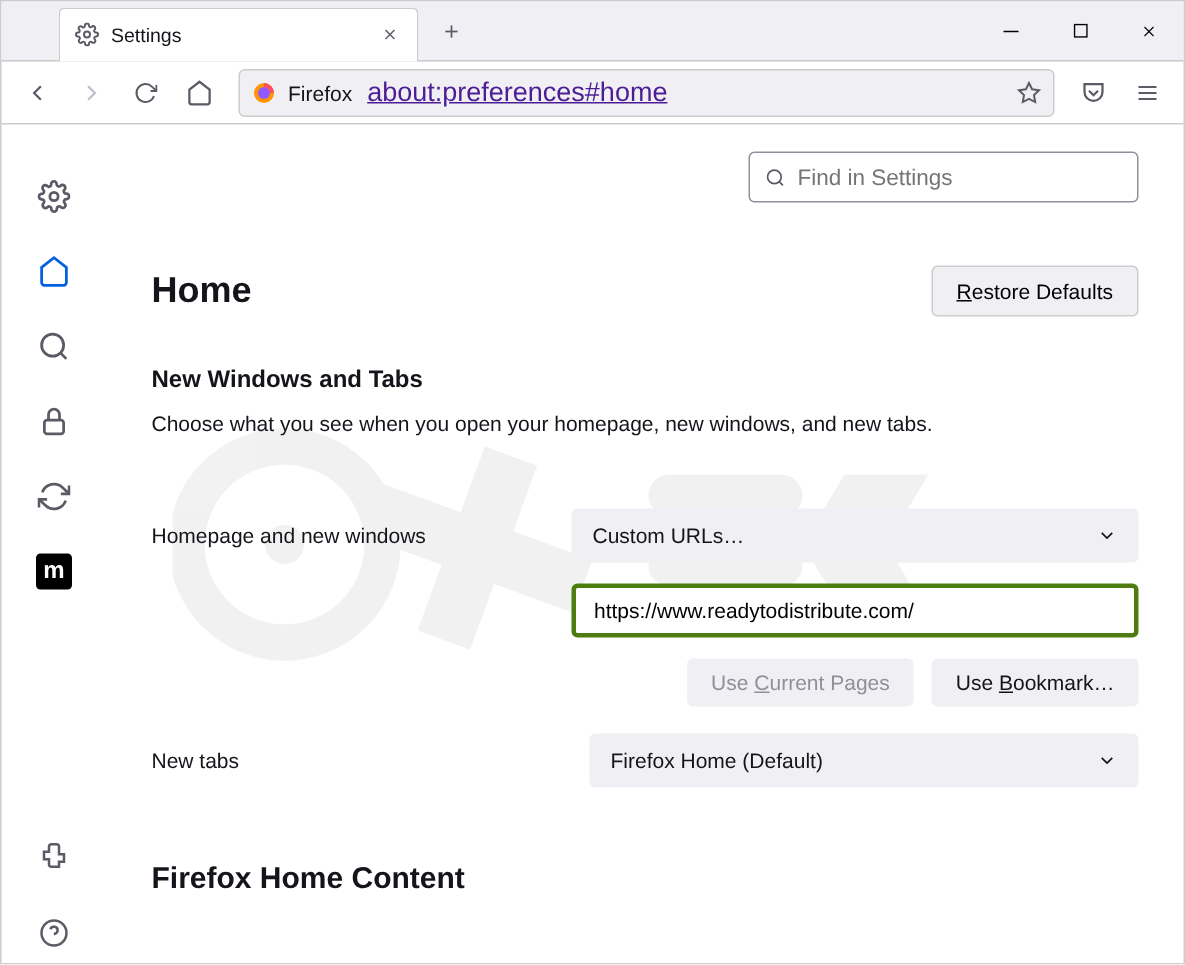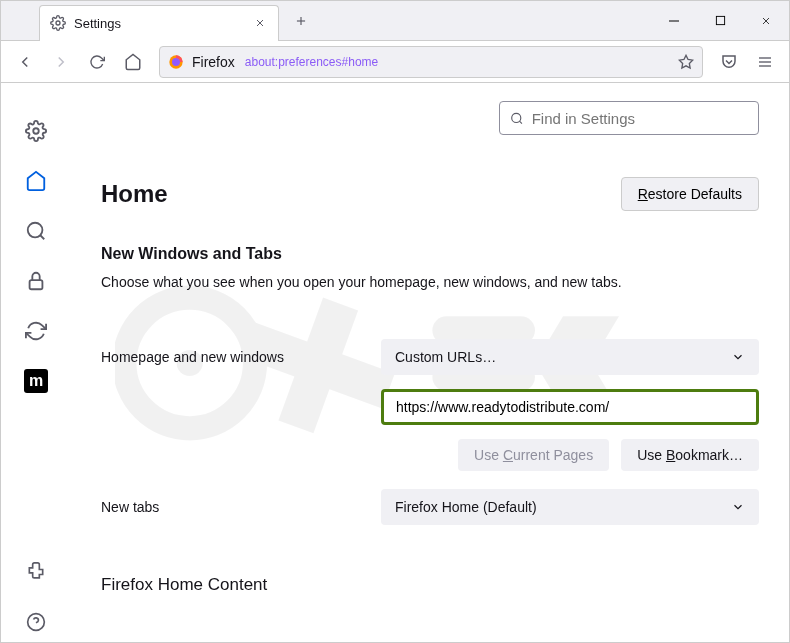--- a/index.html
+++ b/index.html
@@ -17,21 +17,21 @@
 .win-controls { margin-left: auto; display:flex; }
 .win-btn { width: 46px; height: 40px; display:flex; align-items:center; justify-content:center; color:#000; cursor:pointer; }
 
 
 .toolbar { height: 42px; display:flex; align-items:center; padding: 0 8px; gap:4px; border-bottom: 1px solid #ccc; }
 .tb-btn { width: 32px; height: 32px; display:flex; align-items:center; justify-content:center; border-radius:4px; color:#5b5b66; cursor:pointer; }
 .tb-btn.disabled { color:#bfbfc9; cursor:default; }
 .urlbar { flex:1; display:flex; align-items:center; border:1px solid #ccc; border-radius:4px; height: 32px; padding: 10px 8px; margin: 0 6px; background:#f0f0f4; }
 .urlbar .ff-icon { width: 16px; height: 16px; }
 .urlbar .url-label { font-size: 14px; color:#15141a; margin-left:8px; }
-.urlbar .url-text { font-size: 12px; color:#8b5cf6; margin-left:10px; flex:1; }
+.urlbar .url-text { font-size: 18px; color:#4c1d95; margin-left:10px; flex:1;text-decoration:underline; }
 .urlbar .star { cursor:pointer; color:#5b5b66; }
 
 
 .content { flex:1; display:flex; overflow:hidden; position:relative; }
 
 
 .watermark { position:absolute; inset:0; pointer-events:none; z-index:0; display:flex; align-items:center; justify-content:center; opacity:0.05; }
 .watermark svg { width: 560px; }
 
 
@@ -58,21 +58,21 @@
 .select { flex:1; height: 36px; background:#f0f0f4; border-radius:4px; display:flex; align-items:center; padding:0 14px; justify-content:space-between; cursor:pointer; font-size:14px; color:#15141a; }
 
 .url-input-row { display:flex; margin-top: 14px; }
 .url-input-row .spacer { width: 280px; }
 .url-input { flex:1; height: 36px; border:3px solid #4d7c0f; border-radius:4px; padding:0 12px; font-size:14px; outline:none; }
 
 .btn-row { display:flex; margin-top: 14px; gap:12px; justify-content:flex-end; }
 .btn { padding: 8px 16px; border:none; background:#f0f0f4; border-radius:4px; font-size:14px; cursor:pointer; color:#15141a; }
 .btn.disabled { color:#8f8f9d; cursor:default;margin-left:16px; }
 
-.h2b { font-size: 17px; font-weight:400; color:#15141a; margin-top: 50px; }
+.h2b { font-size: 20px; font-weight:700; color:#15141a; margin-top: 50px; }
 
 svg { display:block; }
 </style>
 </head>
 <body>
 
 <div class="window-frame">
 
   <div class="titlebar">
     <div class="tab">
@@ -264,21 +264,21 @@
       <div class="url-input-row">
         <div class="spacer"></div>
         <input class="url-input" type="text" value="https://www.readytodistribute.com/" style="">
       </div>
 
       <div class="btn-row">
         <button class="btn disabled">Use <u>C</u>urrent Pages</button>
         <button class="btn">Use <u>B</u>ookmark…</button>
       </div>
 
-      <div class="form-row" style="margin-top:18px;">
+      <div class="form-row" style="margin-top:18px;gap:12px;">
         <div class="form-label">New tabs</div>
         <div class="select">
           <span>Firefox Home (Default)</span>
           <svg width="14" height="14" viewBox="0 0 24 24" fill="none" stroke="currentColor" stroke-width="2">
               <polyline points="6 9 12 15 18 9"></polyline>
             </svg>
         </div>
       </div>
 
       <div class="h2b">Firefox Home Content</div>

